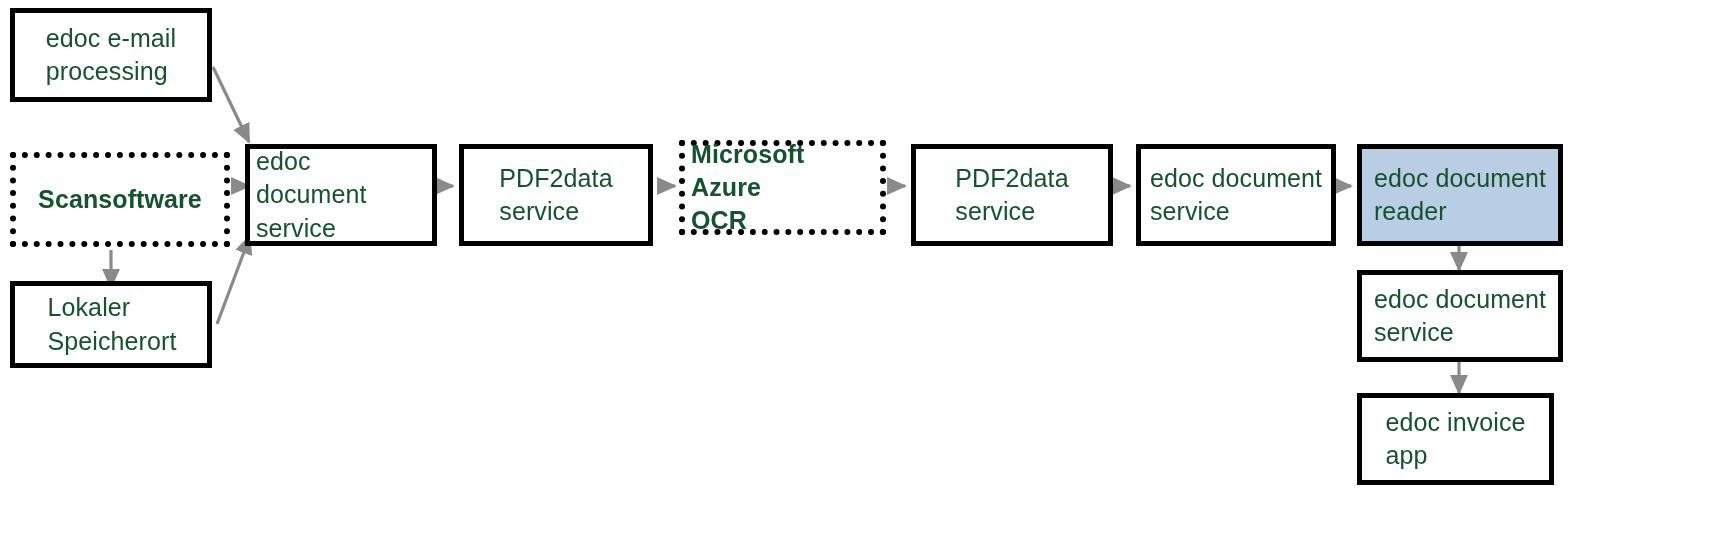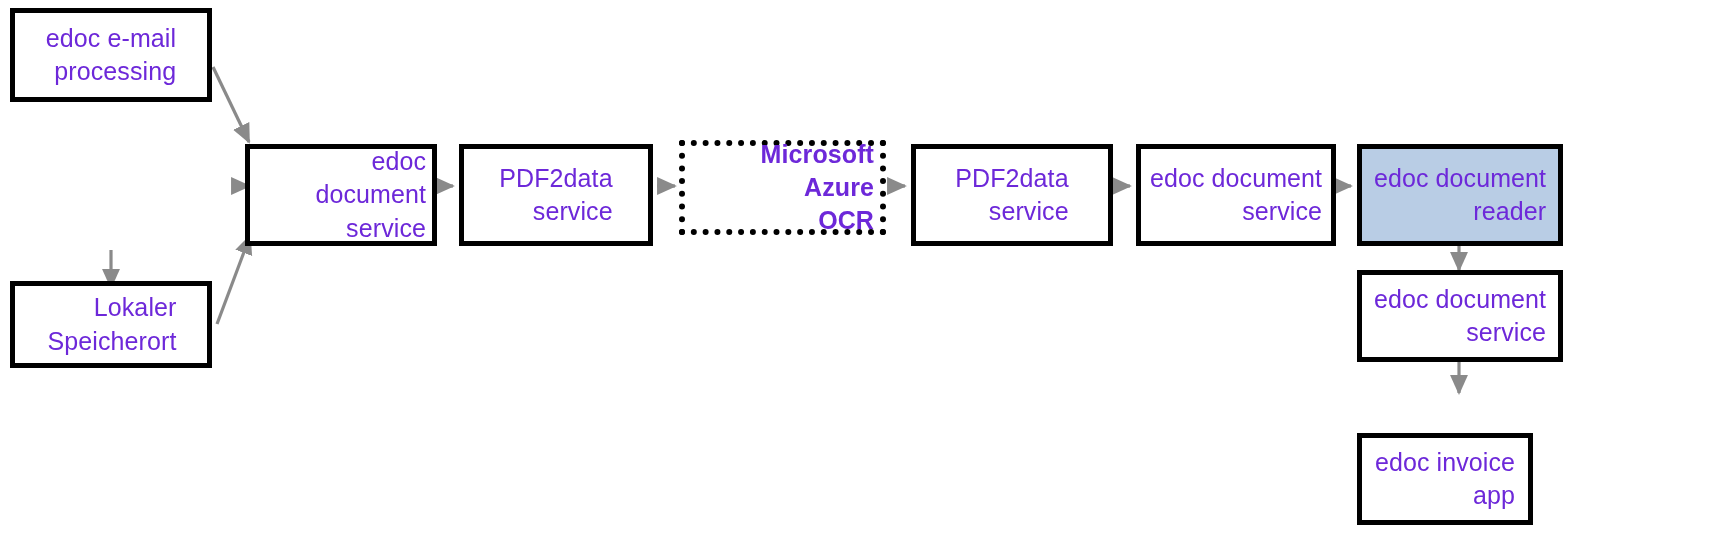--- a/index.html
+++ b/index.html
@@ -17,23 +17,23 @@
     height: 540px;
     background: #ffffff;
     overflow: hidden;
   }
   .node {
     position: absolute;
     box-sizing: border-box;
     display: flex;
     align-items: center;
     justify-content: center;
-    text-align: right;
+    text-align: left;
     background: #ffffff;
-    color: #6d28d9;
+    color: #14532d;
     font-size: 25px;
     line-height: 1.33;
     letter-spacing: 0.1px;
     padding: 2px 6px;
     z-index: 2;
   }
   .node .label {
     display: block;
     white-space: pre-line;
   }
@@ -83,20 +83,23 @@
       <path d="M 1459 229 L 1459 270"></path>
       <path d="M 1459 361 L 1459 393"></path>
     </g>
   </svg>
 
   <div class="node solid" style="left:10px; top:8px; width:202px; height:94px;">
     <span class="label">edoc e-mail
 processing</span>
   </div>
 
+  <div class="node dotted" style="left:10px; top:152px; width:220px; height:95px;">
+    <span class="label">Scansoftware</span>
+  </div>
 
   <div class="node solid" style="left:10px; top:281px; width:202px; height:87px;padding-left:8px;">
     <span class="label">Lokaler
 Speicherort</span>
   </div>
 
   <div class="node solid" style="left:245px; top:144px; width:192px; height:102px;">
     <span class="label">edoc document
 service</span>
   </div>
@@ -124,18 +127,18 @@
   <div class="node solid accent" style="left:1357px; top:144px; width:206px; height:102px;">
     <span class="label">edoc document
 reader</span>
   </div>
 
   <div class="node solid" style="left:1357px; top:270px; width:206px; height:92px;">
     <span class="label">edoc document
 service</span>
   </div>
 
-  <div class="node solid" style="left:1357px; top:393px; width:176px; height:92px;margin-top:40px;">
+  <div class="node solid" style="left:1357px; top:393px; width:197px; height:92px;">
     <span class="label">edoc invoice
 app</span>
   </div>
 
 </div>
 
 </body></html>

